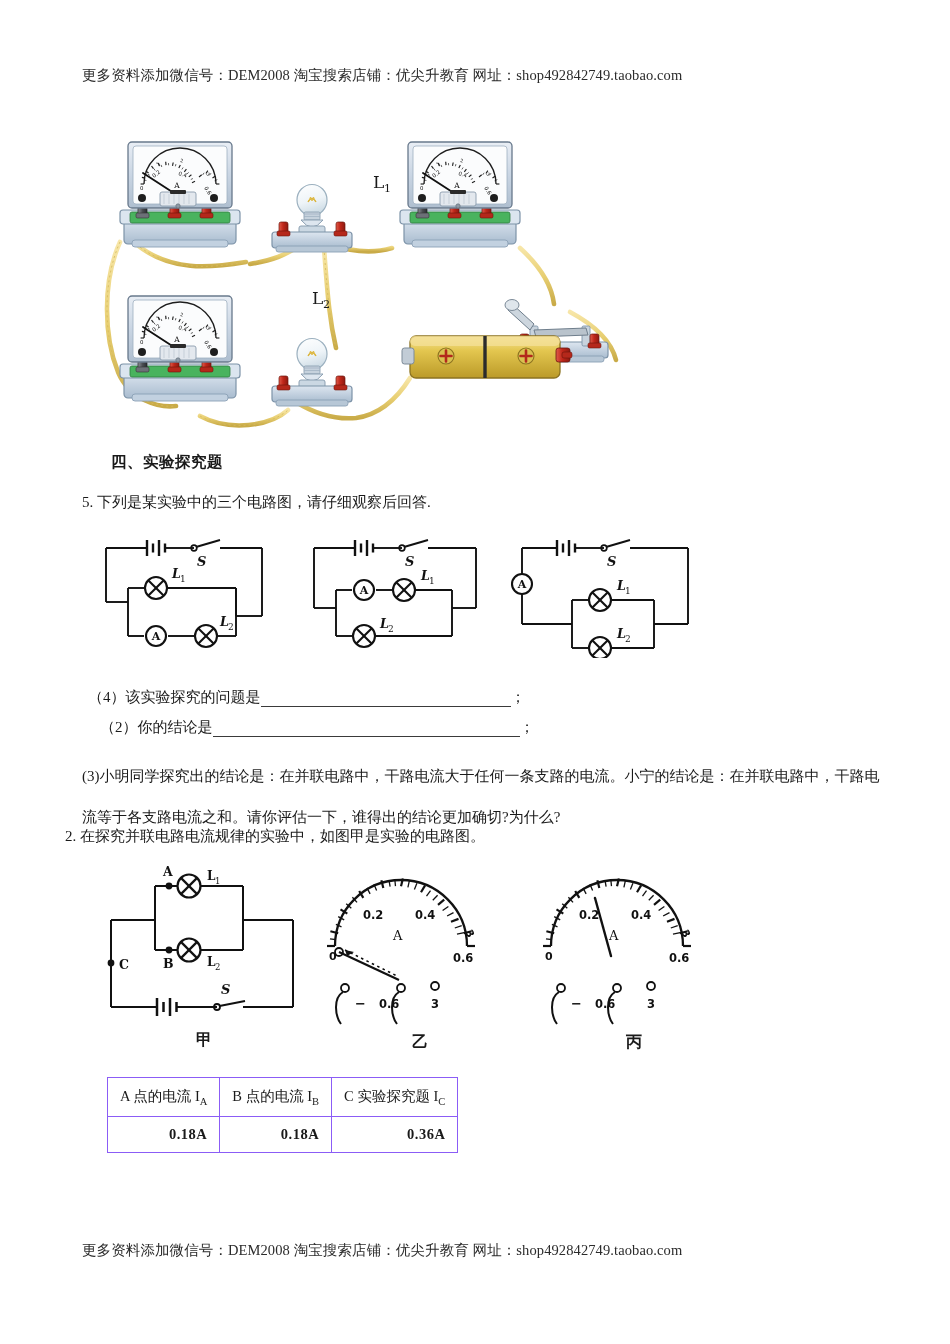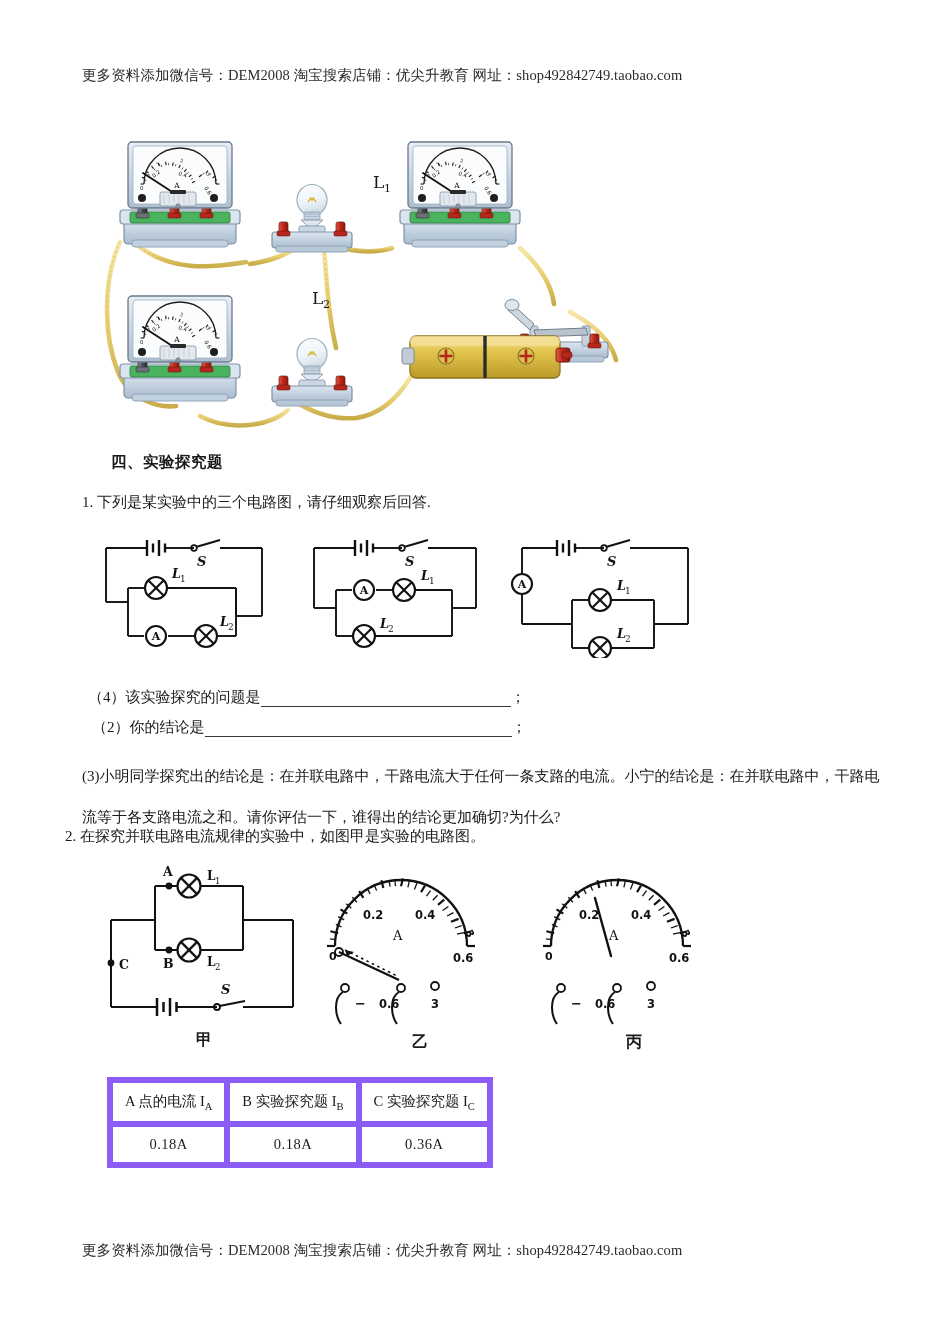--- a/index.html
+++ b/index.html
@@ -43,49 +43,49 @@
   .circuits-row { position: absolute; left: 96px; top: 528px; width: 620px; height: 130px; }
 
   .blank-line { position: absolute; font-size: 15px; white-space: nowrap; }
   .blank-line .rule {
     display: inline-block;
     border-bottom: 1px solid #3a3a3a;
     vertical-align: bottom;
     height: 14px;
   }
   .q1a { left: 88px; top: 688px; }
-  .q1b { left: 92px; top: 718px; text-align: right; }
+  .q1b { left: 100px; top: 718px; text-align: right; }
 
   .q1c { position: absolute; left: 82px; top: 756px; width: 800px; font-size: 15px; line-height: 41px; }
   .q2-stem { position: absolute; left: 65px; top: 827px; font-size: 15px; }
 
   .fig2-row { position: absolute; left: 95px; top: 862px; width: 680px; height: 195px; }
 
   .label-cn {
     position: absolute;
     font-family: "DejaVu Sans", "Liberation Sans", sans-serif;
     font-size: 16px; font-weight: bold; color: #1a1a1a;
   }
 
   
   .data-table {
     position: absolute; left: 107px; top: 1077px;
     border-collapse: collapse;
   }
   .data-table td {
-    border: 6px solid #8b5cf6;
+    border: 1px solid #8b5cf6;
     padding: 9px 12px;
-    text-align: center;
+    text-align: right;
     font-size: 14.5px;
     font-family: "Liberation Serif", serif;
     white-space: nowrap;
   }
   .data-table .hdr { font-size: 14.5px; }
   .data-table sub { font-size: 10.5px; }
-  .cell-val { font-family: "DejaVu Sans Mono", monospace; font-size: 13.5px; letter-spacing: .5px; }
+  .cell-val { font-family: "DejaVu Sans Mono", monospace; font-size: 13.5px; letter-spacing: .5px; font-weight: bold; }
 </style>
 </head>
 <body>
 
 <div class="page">
 
   <div class="header-line">更多资料添加微信号：DEM2008 淘宝搜索店铺：优尖升教育 网址：shop492842749.taobao.com</div>
 
   <div class="apparatus">
     <svg width="640" height="310" viewBox="0 0 640 310" xmlns="http://www.w3.org/2000/svg">
@@ -302,21 +302,21 @@
       </g>
 
       <text x="273" y="66" font-family="DejaVu Serif, serif" font-size="17" fill="#1a1a1a">L</text>
       <text x="284" y="70" font-family="DejaVu Serif, serif" font-size="11" fill="#1a1a1a">1</text>
       <text x="212" y="182" font-family="DejaVu Serif, serif" font-size="17" fill="#1a1a1a">L</text>
       <text x="223" y="186" font-family="DejaVu Serif, serif" font-size="11" fill="#1a1a1a">2</text>
     </svg>
   </div>
 
   <div class="sec-heading">四、实验探究题</div>
-  <div class="q1-stem">1. 下列是某实验中的三个电路图，请仔细观察后回答.</div>
+  <div class="q1-stem">5. 下列是某实验中的三个电路图，请仔细观察后回答.</div>
 
   <div class="circuits-row">
     <svg width="620" height="130" viewBox="0 0 620 130" xmlns="http://www.w3.org/2000/svg">
       <defs>
         <g id="lampSym">
           <circle cx="0" cy="0" r="11" fill="none" stroke="#111" stroke-width="2.1"></circle>
           <line x1="-7.8" y1="-7.8" x2="7.8" y2="7.8" stroke="#111" stroke-width="2.1"></line>
           <line x1="-7.8" y1="7.8" x2="7.8" y2="-7.8" stroke="#111" stroke-width="2.1"></line>
         </g>
         <g id="ammSym">
@@ -631,21 +631,21 @@
   </div>
 
   <div class="label-cn" style="left:196px; top:1030px;">甲</div>
   <div class="label-cn" style="left:412px; top:1032px;">乙</div>
   <div class="label-cn" style="left:626px; top:1032px;">丙</div>
 
   <table class="data-table">
     <tbody>
         <tr>
       <td class="hdr"><span>A 点的电流 I</span><sub>A</sub></td>
-      <td class="hdr"><span>B 实验探究题 I</span><sub>B</sub></td>
+      <td class="hdr"><span>B 点的电流 I</span><sub>B</sub></td>
       <td class="hdr"><span>C 实验探究题 I</span><sub>C</sub></td>
     </tr>
     <tr>
       <td class="cell-val">0.18A</td>
       <td class="cell-val">0.18A</td>
       <td class="cell-val">0.36A</td>
     </tr>
   </tbody>
     </table>
 

